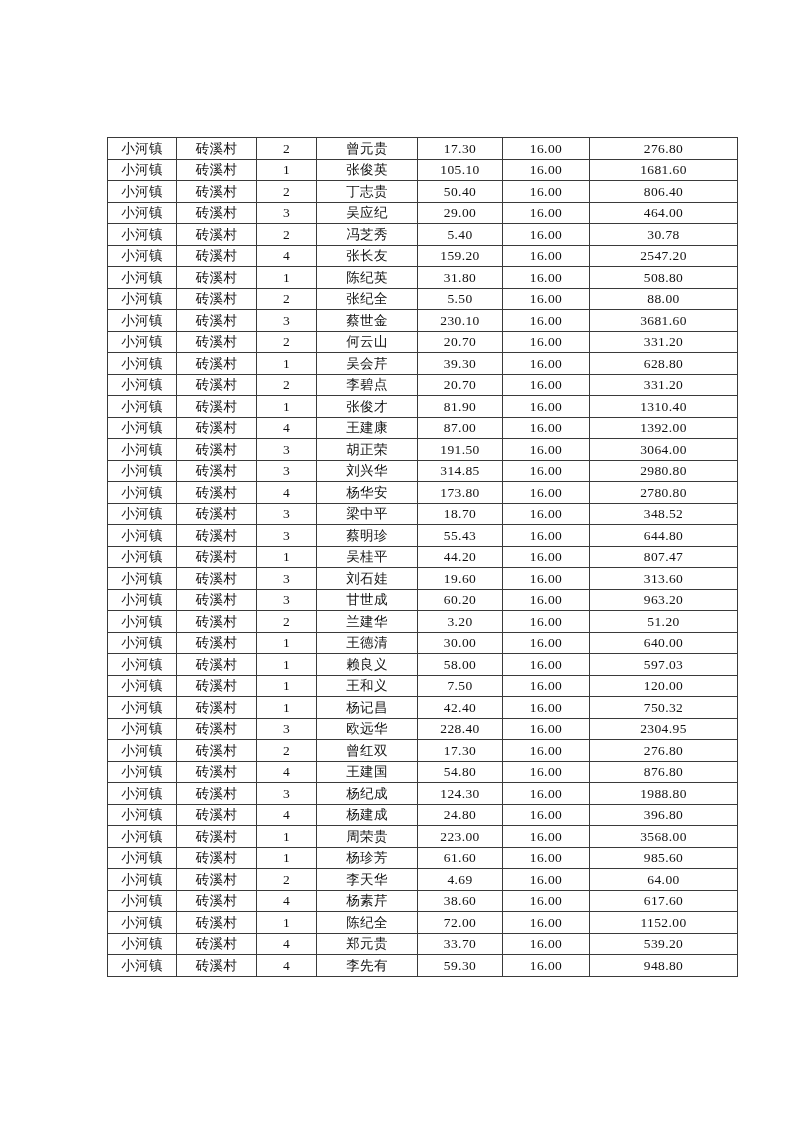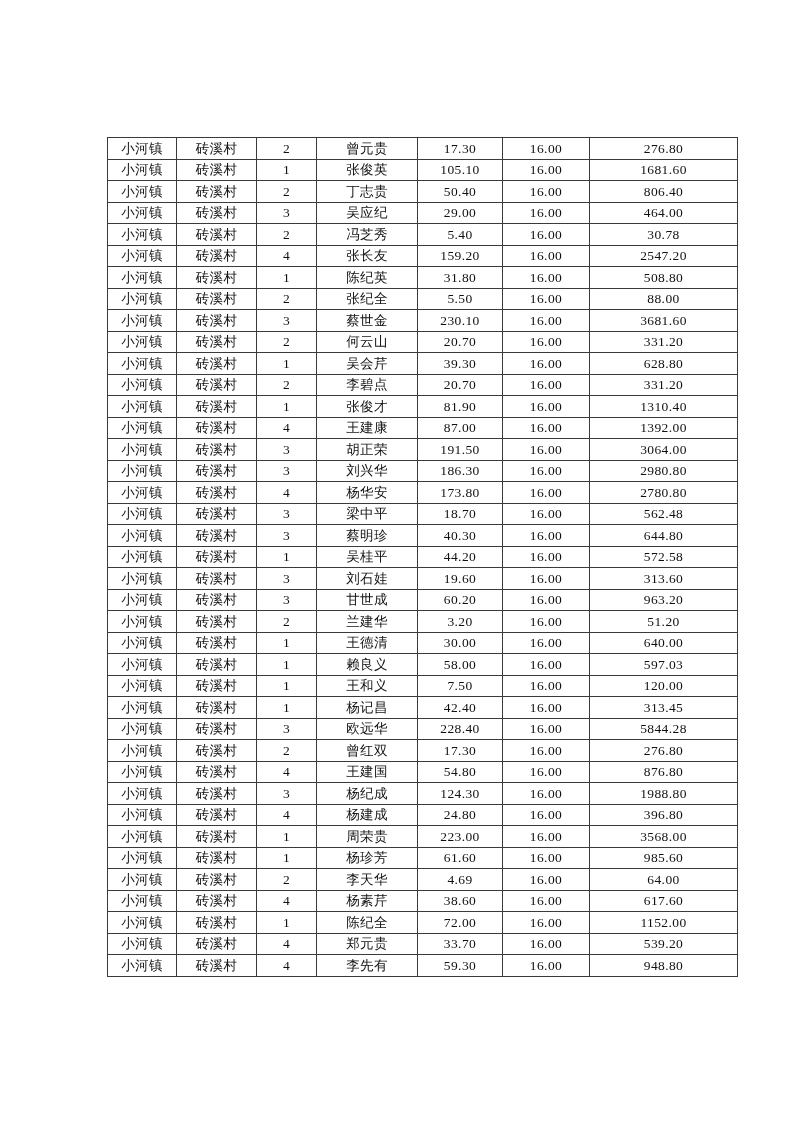--- a/index.html
+++ b/index.html
@@ -185,59 +185,59 @@
           <td>胡正荣</td>
           <td>191.50</td>
           <td>16.00</td>
           <td>3064.00</td>
         </tr>
         <tr>
           <td>小河镇</td>
           <td>砖溪村</td>
           <td>3</td>
           <td>刘兴华</td>
-          <td>186.30</td>
+          <td>314.85</td>
           <td>16.00</td>
           <td>2980.80</td>
         </tr>
         <tr>
           <td>小河镇</td>
           <td>砖溪村</td>
           <td>4</td>
           <td>杨华安</td>
           <td>173.80</td>
           <td>16.00</td>
           <td>2780.80</td>
         </tr>
         <tr>
           <td>小河镇</td>
           <td>砖溪村</td>
           <td>3</td>
           <td>梁中平</td>
           <td>18.70</td>
           <td>16.00</td>
-          <td>562.48</td>
+          <td>348.52</td>
         </tr>
         <tr>
           <td>小河镇</td>
           <td>砖溪村</td>
           <td>3</td>
           <td>蔡明珍</td>
-          <td>40.30</td>
+          <td>55.43</td>
           <td>16.00</td>
           <td>644.80</td>
         </tr>
         <tr>
           <td>小河镇</td>
           <td>砖溪村</td>
           <td>1</td>
           <td>吴桂平</td>
           <td>44.20</td>
           <td>16.00</td>
-          <td>572.58</td>
+          <td>807.47</td>
         </tr>
         <tr>
           <td>小河镇</td>
           <td>砖溪村</td>
           <td>3</td>
           <td>刘石娃</td>
           <td>19.60</td>
           <td>16.00</td>
           <td>313.60</td>
         </tr>
@@ -286,30 +286,30 @@
           <td>16.00</td>
           <td>120.00</td>
         </tr>
         <tr>
           <td>小河镇</td>
           <td>砖溪村</td>
           <td>1</td>
           <td>杨记昌</td>
           <td>42.40</td>
           <td>16.00</td>
-          <td>313.45</td>
+          <td>750.32</td>
         </tr>
         <tr>
           <td>小河镇</td>
           <td>砖溪村</td>
           <td>3</td>
           <td>欧远华</td>
           <td>228.40</td>
           <td>16.00</td>
-          <td>5844.28</td>
+          <td>2304.95</td>
         </tr>
         <tr>
           <td>小河镇</td>
           <td>砖溪村</td>
           <td>2</td>
           <td>曾红双</td>
           <td>17.30</td>
           <td>16.00</td>
           <td>276.80</td>
         </tr>

